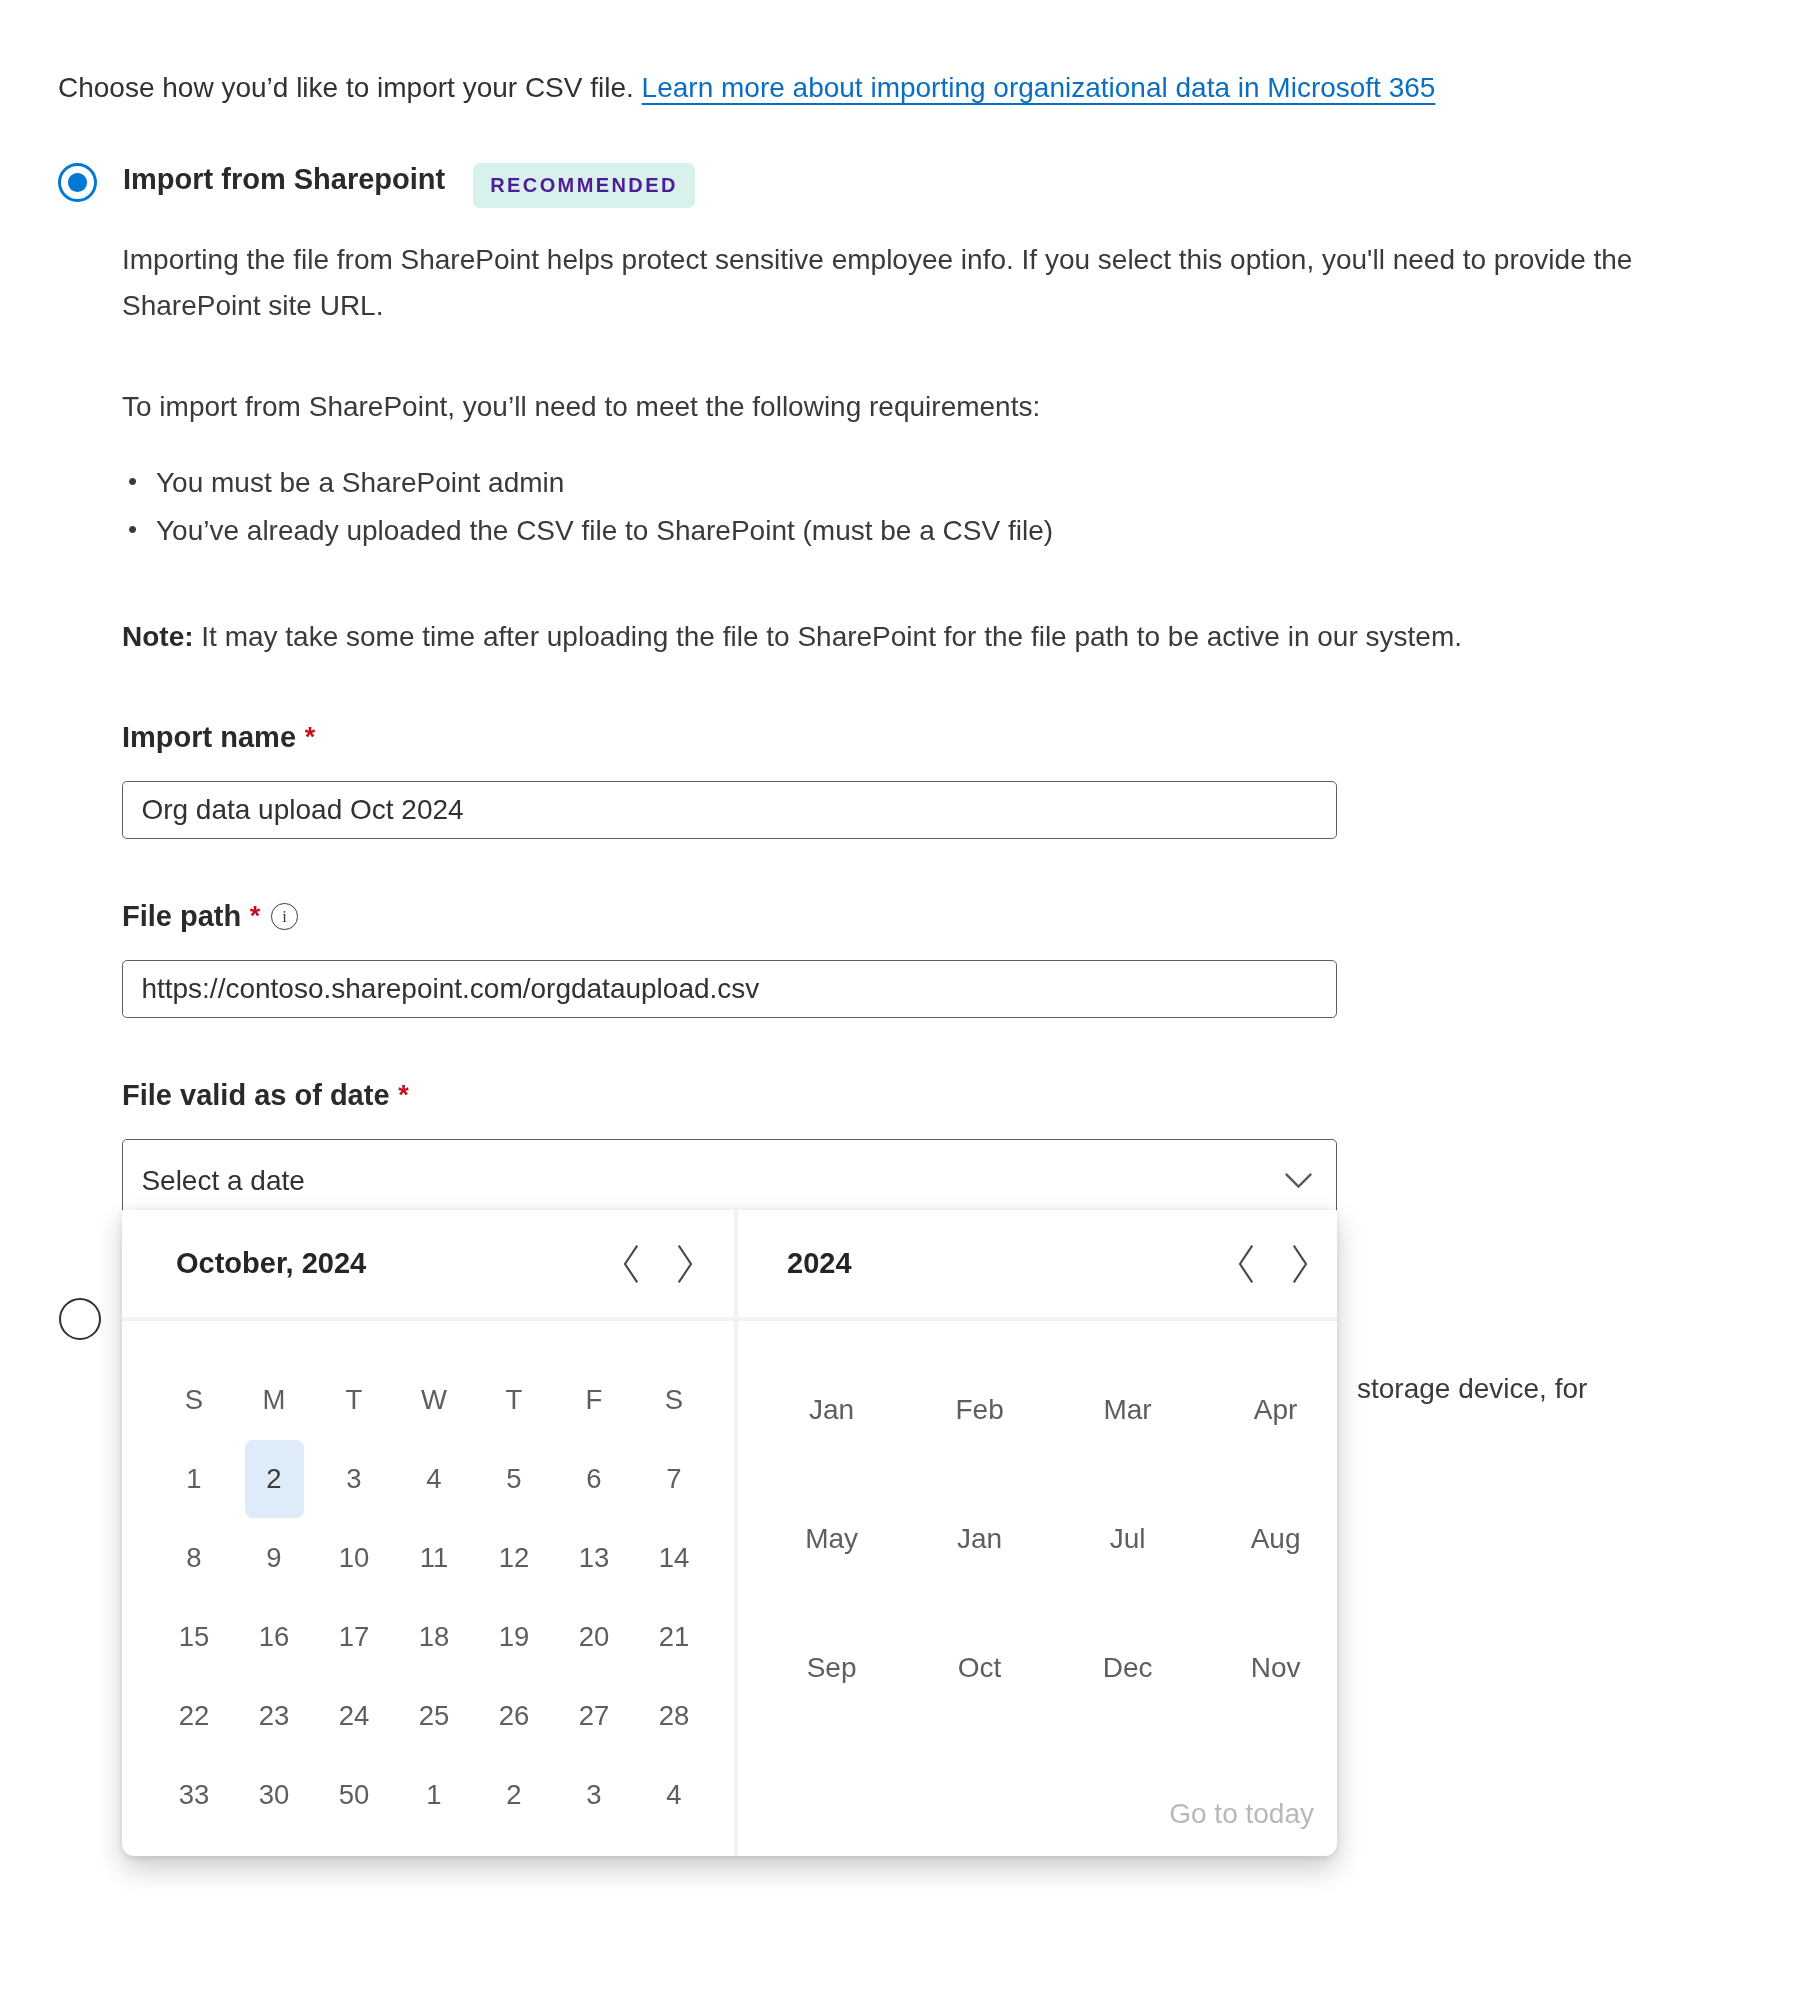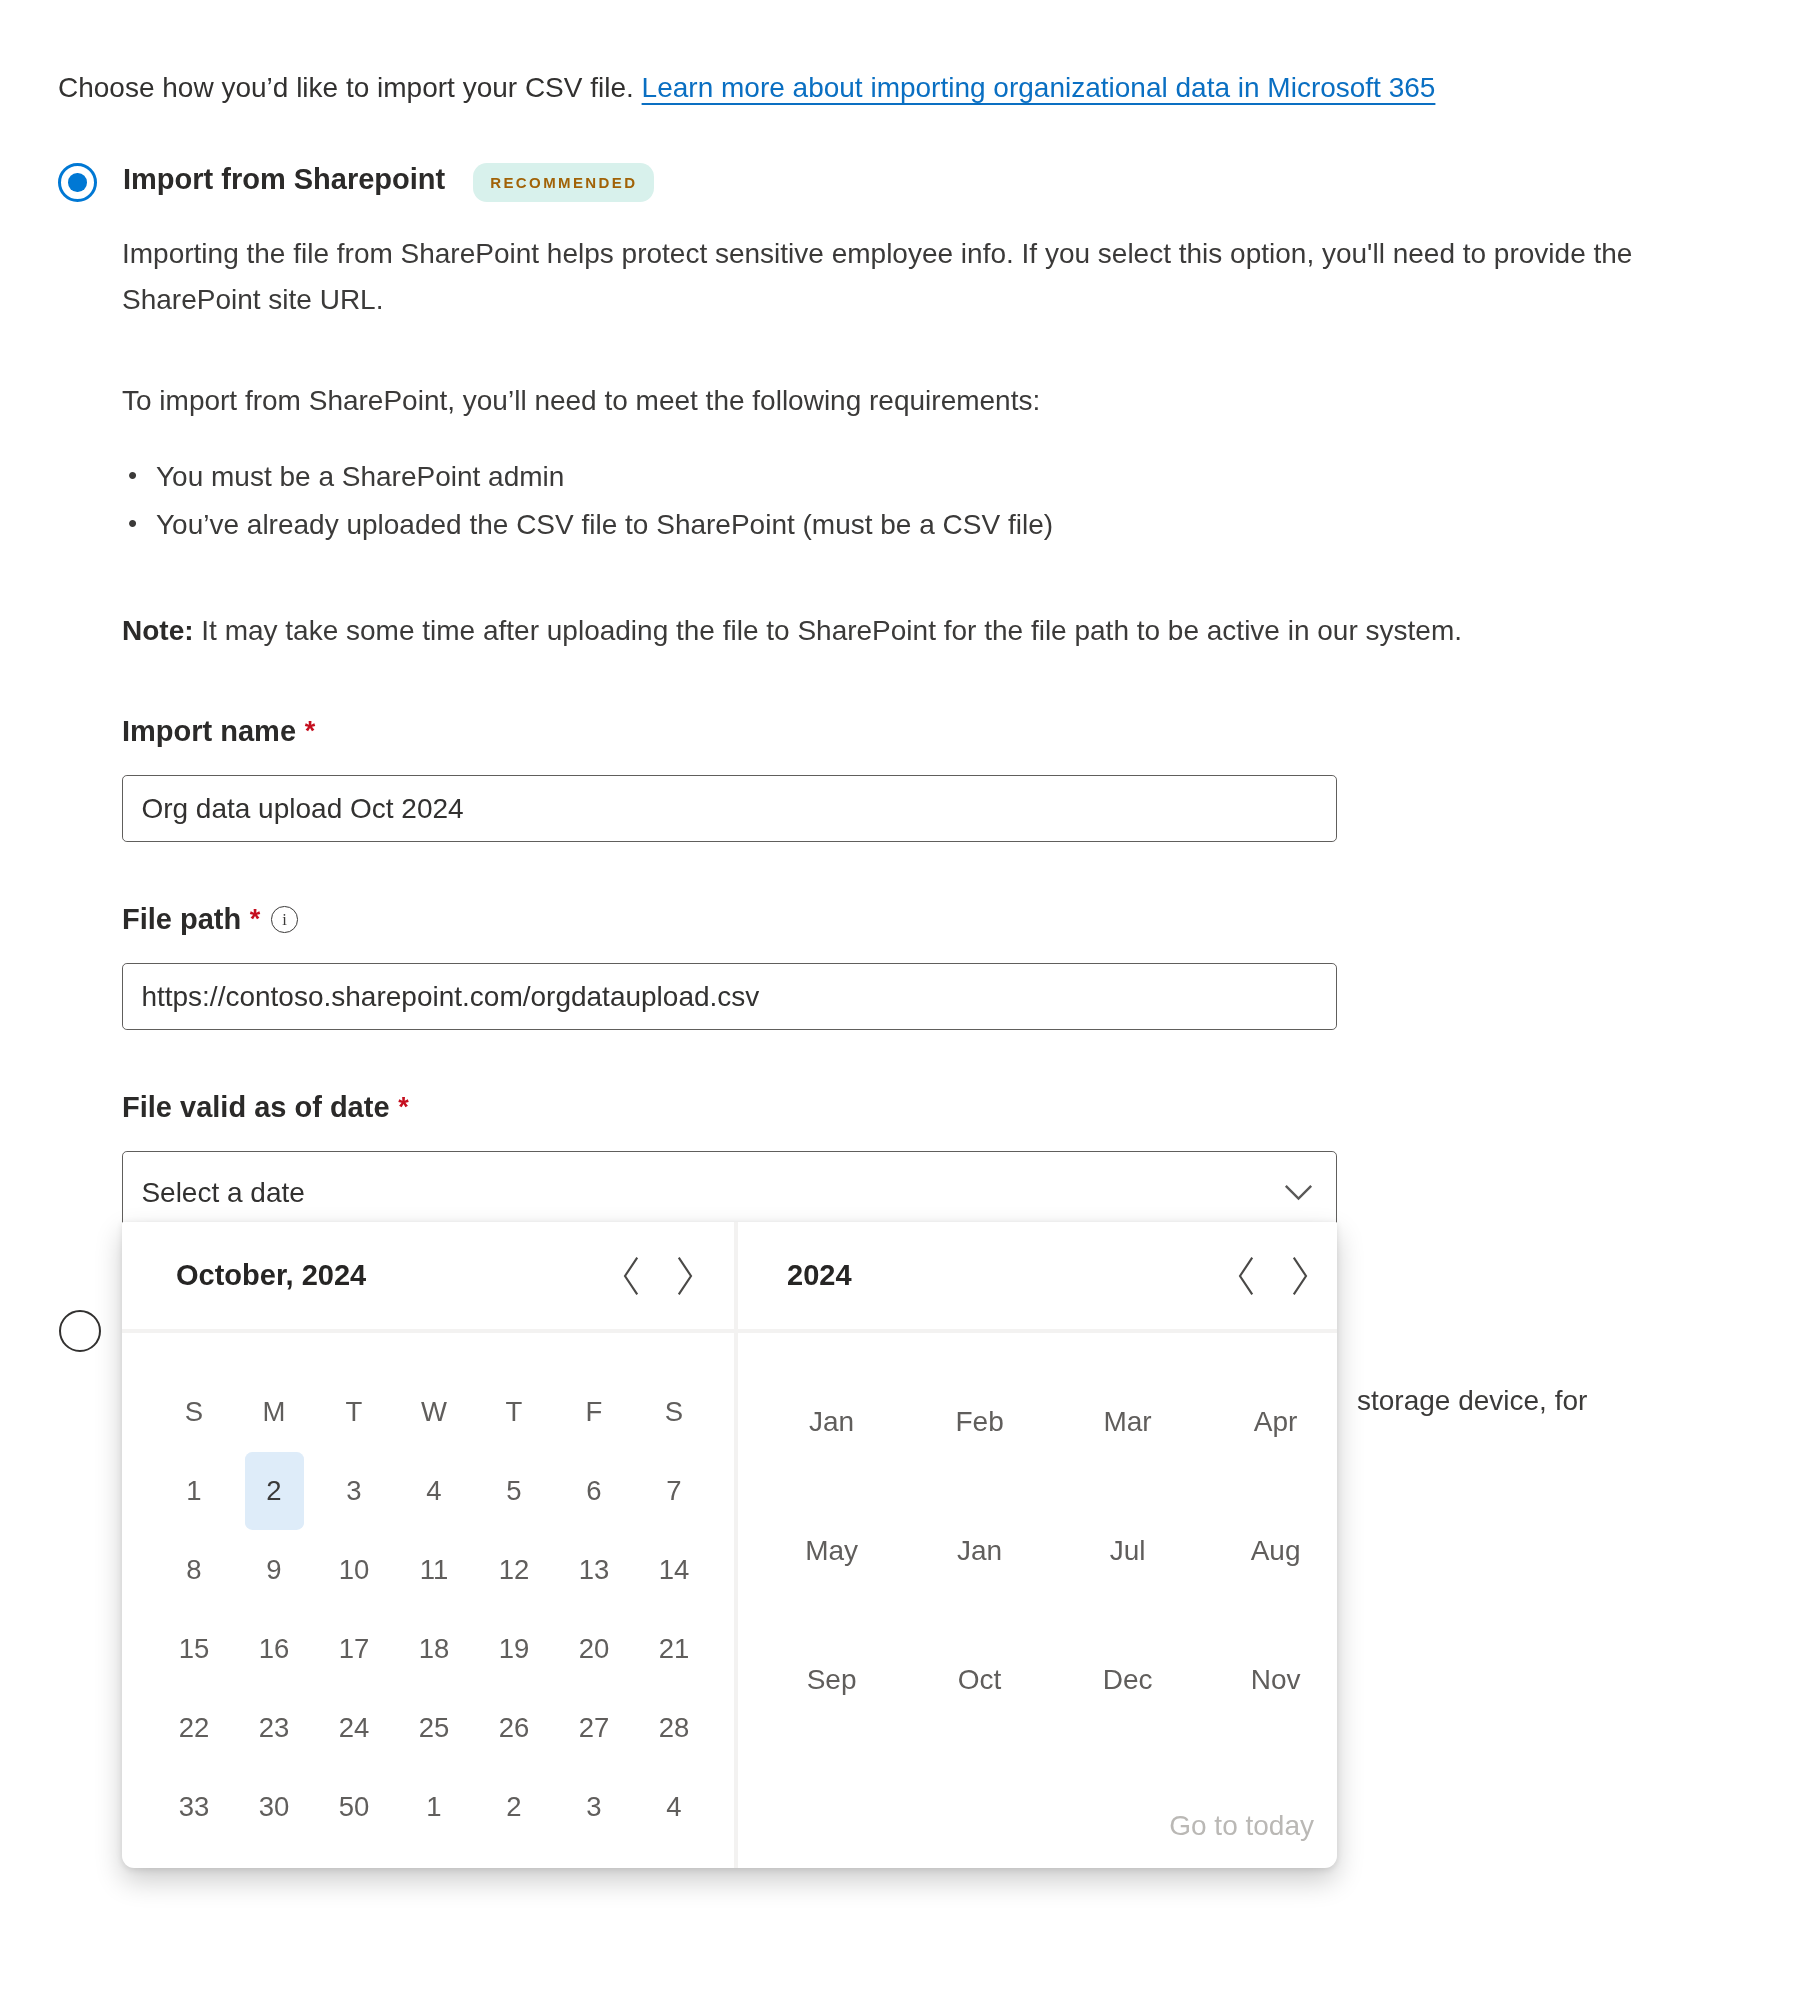--- a/index.html
+++ b/index.html
@@ -14,41 +14,41 @@
   .title{margin:26px 0 0 58px;font-size:56px;font-weight:800;color:#0a0a0a;letter-spacing:-0.6px;}
   .intro{margin:72px 0 0 58px;font-size:28px;color:#323130;white-space:nowrap;}
   .intro a{color:#0a6fc2;text-decoration:underline;text-decoration-thickness:1.8px;text-underline-offset:6.1px;cursor:pointer;}
 
   
   .option-row{margin:59px 0 0 58px;display:flex;}
   .radio-outer{width:33px;height:33px;border:3.1px solid #0078d4;border-radius:50%;background:#fff;
     display:flex;align-items:center;justify-content:center;flex:0 0 auto;}
   .radio-dot{width:18.4px;height:18.4px;border-radius:50%;background:#0078d4;}
   .option-label{margin-left:26px;font-size:29px;font-weight:700;color:#2b2a29;}
-  .badge{margin-left:28px;background:#d8f1ec;color:#a16207;font-size:15px;font-weight:700;
-    letter-spacing:2.4px;padding:11px 17px;border-radius:14px;}
+  .badge{margin-left:28px;background:#d8f1ec;color:#4c1d95;font-size:20px;font-weight:700;
+    letter-spacing:2.4px;padding:11px 17px;border-radius:7px;}
 
   
   .indent{margin-left:122px;}
   .para{font-size:28px;line-height:1.65;color:#3b3a39;width:1573px;margin-top:29px;}
   .req-intro{margin-top:55px;}
   ul.req-list{margin:6.1px 0 0 0;padding:0;list-style:none;}
   ul.req-list li{position:relative;padding-left:34px;font-size:28px;line-height:1.72;color:#3b3a39;}
   ul.req-list li::before{content:"•";position:absolute;left:6.1px;top:0;color:#3b3a39;font-size:26px;}
   .note{margin-top:59px;}
   .note b{color:#2b2a29;}
 
   
   .field{margin:61px 0 0 122px;}
   .field-label{font-size:29px;font-weight:700;color:#2b2a29;display:flex;align-items:center;}
   .req-star{color:#c50f1f;margin-left:8.6px;font-size:27px;font-weight:700;}
   .info-icon{margin-left:11px;width:24.5px;height:24.5px;border:1.8px solid #3b3a39;border-radius:50%;
     display:inline-flex;align-items:center;justify-content:center;
     font-size:16.5px;color:#3b3a39;font-family:"Liberation Serif","DejaVu Serif",serif;font-weight:400;}
-  .text-input{box-sizing:border-box;width:1215px;height:67px;margin-top:27px;display:block;
+  .text-input{box-sizing:border-box;width:1215px;height:58px;margin-top:27px;display:block;
     border:1.8px solid #605e5c;border-radius:4.9px;padding:0 18.4px;font-size:28px;color:#323130;
     font-family:"Liberation Sans","DejaVu Sans",sans-serif;background:#fff;outline:none;}
   .select-box{box-sizing:border-box;width:1215px;height:83px;margin-top:27px;
     border:1.8px solid #605e5c;border-radius:4.9px;padding:0 23px 0 18.4px;background:#fff;
     display:flex;align-items:center;justify-content:space-between;cursor:pointer;}
   .select-text{font-size:28px;color:#323130;}
 
   
   .date-wrap{position:relative;}
   .stray-radio{position:absolute;left:-63px;top:219px;width:38px;height:38px;

